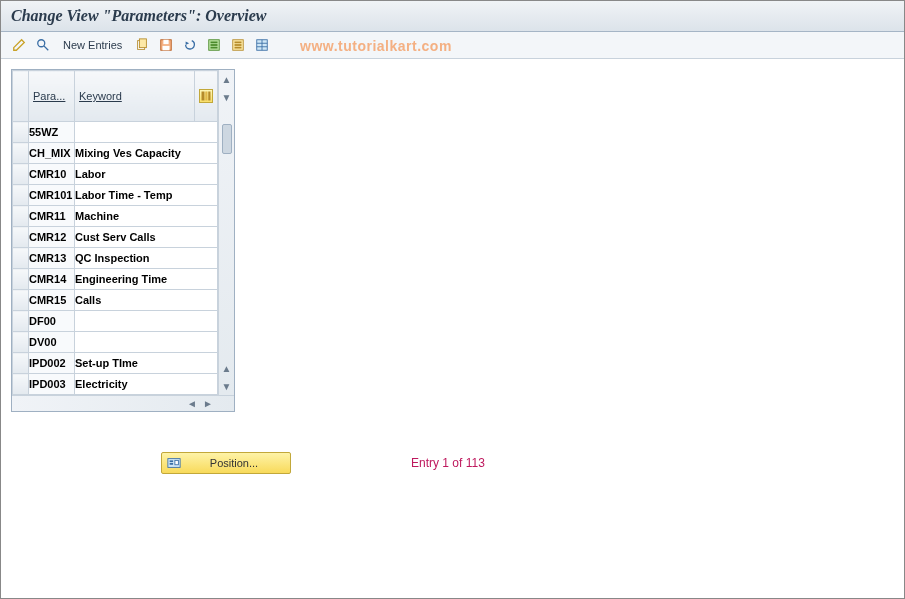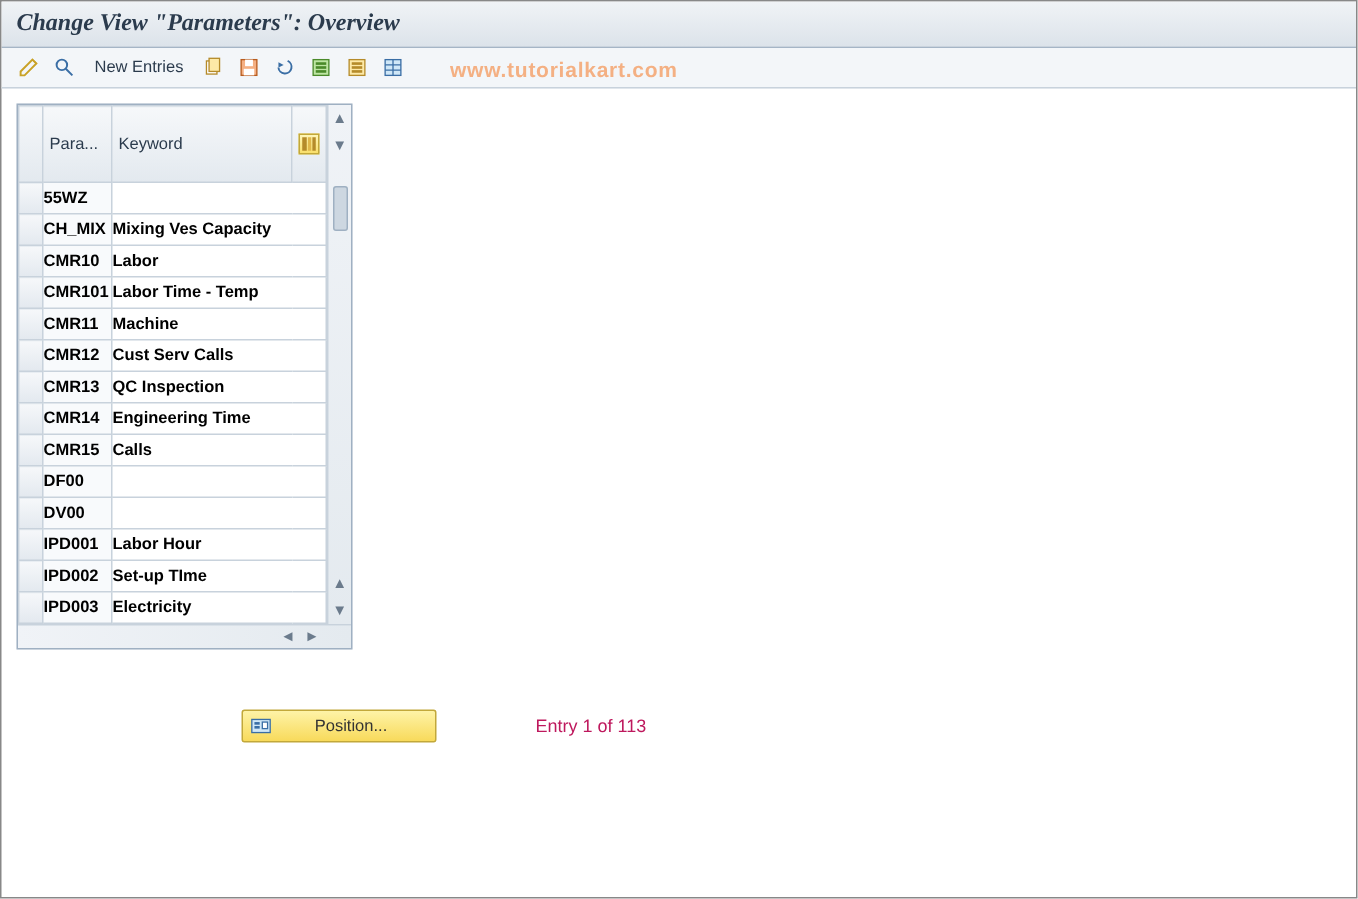--- a/index.html
+++ b/index.html
@@ -59,20 +59,21 @@
     font-size:11px;
     text-align:left;
     height:21px;
     padding:0;
   }
   table.grid th {
     background: linear-gradient(to bottom,#f6f8fa,#e3e9ef);
     font-weight:normal;
     color:#2b3b4d;
     padding:18px 4px;
+    text-decoration:underline;
   }
   .colsel { width:16px; background:linear-gradient(to bottom,#f6f8fa,#e3e9ef);}
   .col-para { width:46px;}
   .col-kw { width:120px;}
   .col-cfg { width:20px;}
   td.rowhandle {
     background: linear-gradient(to bottom,#f6f8fa,#e3e9ef);
     width:16px;
   }
   td.cell { padding:2px 4px; background:#fff;font-weight:bold;}
@@ -97,21 +98,21 @@
   .cfgbtn {
     display:flex;align-items:center;justify-content:center;
     background:linear-gradient(to bottom,#fef6b7,#f9df6b);
     border:1px solid #c2a83a;
     width:100%;height:100%;
   }
   .footer-row {
     margin-top:40px;
     display:flex;
     align-items:center;
-    gap:66px;
+    gap:120px;
     padding-left:150px;
   }
   .pos-btn {
     display:inline-flex; align-items:center; gap:6px;
     background:linear-gradient(to bottom,#fef3a7,#f8da5b);
     border:1px solid #c2a83a;
     padding:2px 10px 2px 4px;
     min-width:130px;
     justify-content:flex-start;
     border-radius:2px;
@@ -268,25 +269,20 @@
               <td class="cell para">DF00</td>
               <td class="cell kw" colspan="2"></td>
             </tr>
             <tr>
               <td class="rowhandle"></td>
               <td class="cell para">DV00</td>
               <td class="cell kw" colspan="2"></td>
             </tr>
             <tr>
               <td class="rowhandle"></td>
-              <td class="cell para">IPD001</td>
-              <td class="cell kw" colspan="2">Labor Hour</td>
-            </tr>
-            <tr>
-              <td class="rowhandle"></td>
               <td class="cell para">IPD002</td>
               <td class="cell kw" colspan="2">Set-up TIme</td>
             </tr>
             <tr>
               <td class="rowhandle"></td>
               <td class="cell para">IPD003</td>
               <td class="cell kw" colspan="2">Electricity</td>
             </tr>
           </tbody>
       </table>

